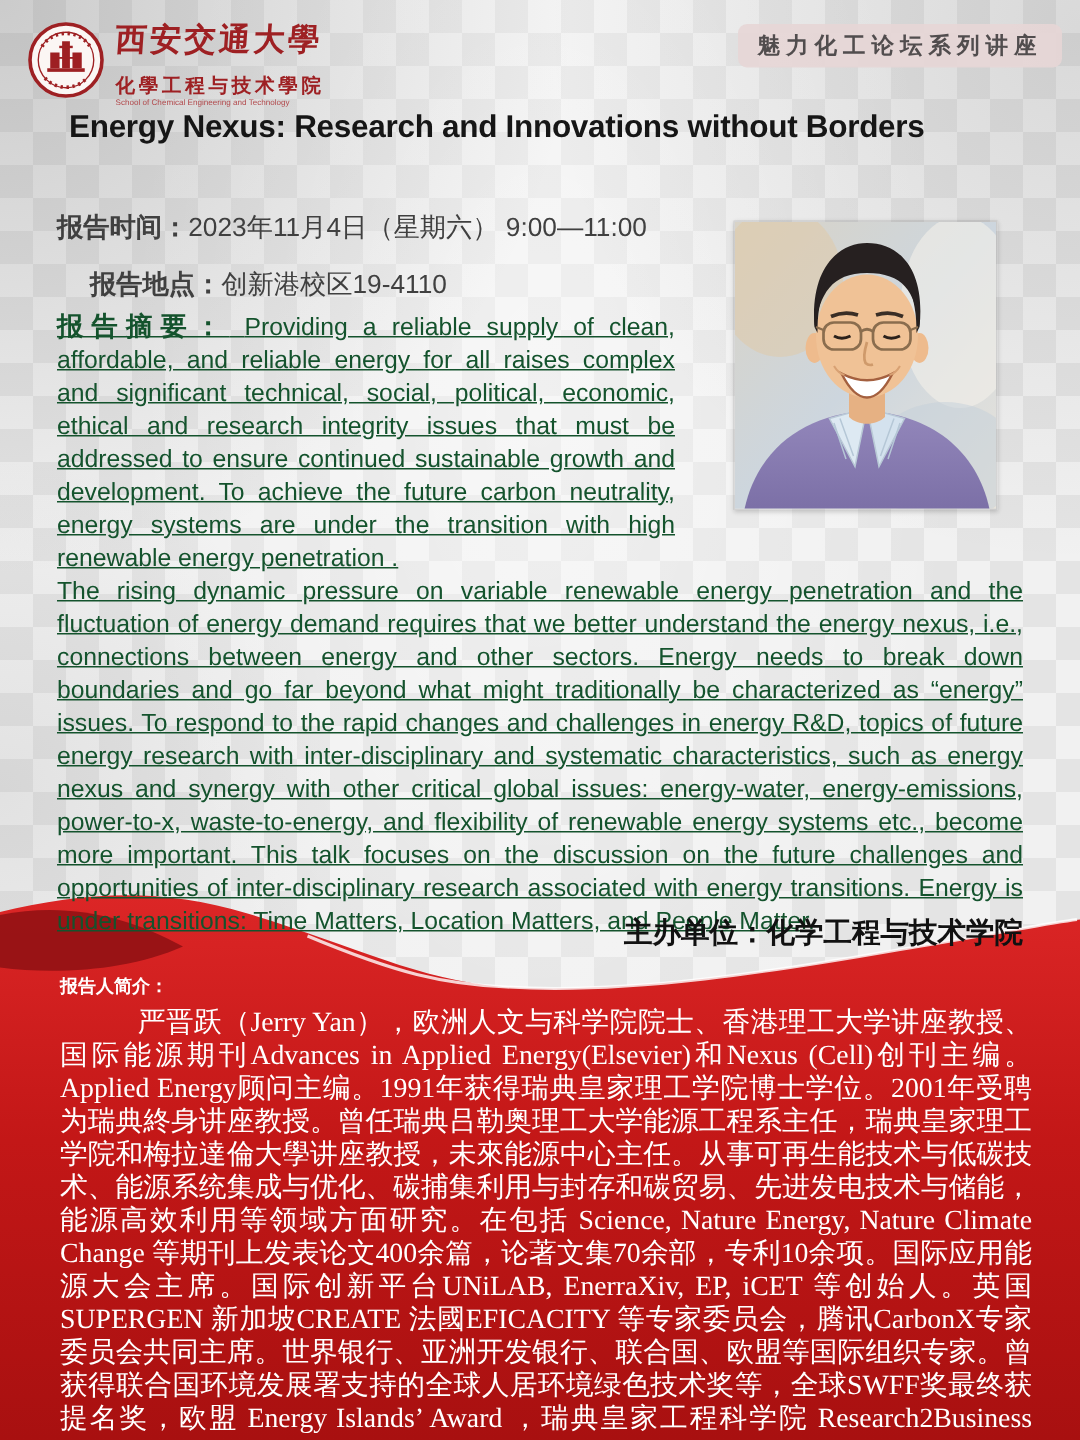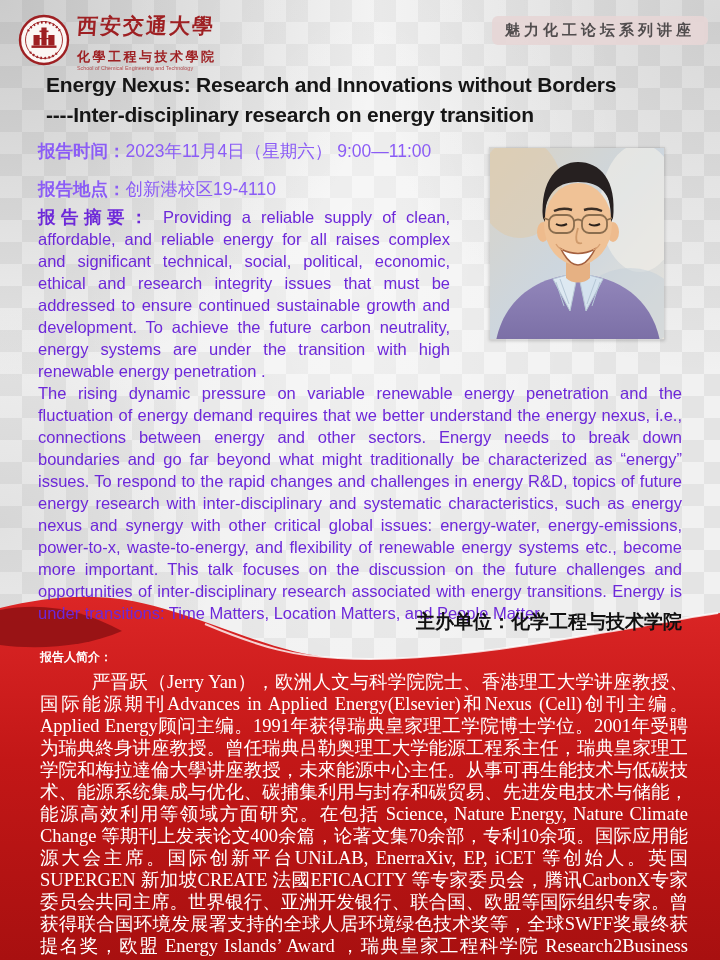--- a/index.html
+++ b/index.html
@@ -46,30 +46,31 @@
     border-radius:6px;
     padding:5px 13px;
     font-size:15px; font-weight:bold; letter-spacing:4px;
     color:#514d4e;
   }
 
   
   .title { position:absolute; left:46px; top:70px; z-index:3; color:#161616; font-weight:bold; font-size:21px; line-height:30px; letter-spacing:-0.2px; }
 
   
-  .row { position:absolute; left:38px; z-index:3; font-size:17.5px; color:#8b5cf6; }
+  .row { position:absolute; left:38px; z-index:3; font-size:17.5px; color:#404040; }
   .row b { font-weight:bold; }
   .row.time { top:139px; }
-  .row.venue { top:177px; }
+  .row.venue { top:177px;margin-left:22px; }
 
   
   .abstract {
     position:absolute; left:38px; top:206px; width:644px; z-index:3;
-    font-size:16.5px; line-height:22px; color:#6d28d9;
+    font-size:16.5px; line-height:22px; color:#14532d;
     text-align:justify;
+    text-decoration:underline;
   }
   .abstract b { font-size:17.5px; }
   .photo-spacer { float:right; width:232px; height:134px; }
 
   
   .photo {
     position:absolute; left:489px; top:147px; width:176px; height:193px; z-index:3;
     border:1px solid rgba(0,0,0,.10);
     box-shadow:0 1px 3px rgba(0,0,0,.18);
     overflow:hidden;
@@ -121,21 +122,20 @@
     <div class="uni-name">西安交通大學</div>
     <div class="school-name">化學工程与技术學院</div>
     <div class="school-en">School of Chemical Engineering and Technology</div>
   </div>
 </div>
 
 <div class="badge">魅力化工论坛系列讲座</div>
 
 <div class="title">
   <div>Energy Nexus: Research and Innovations without Borders</div>
-  <div>----Inter-disciplinary research on energy transition</div>
 </div>
 
 <div class="row time">
   <b>报告时间：</b><span>2023年11月4日（星期六） 9:00—11:00</span>
 </div>
 <div class="row venue">
   <b>报告地点：</b><span>创新港校区19-4110</span>
 </div>
 
 <p class="abstract">

